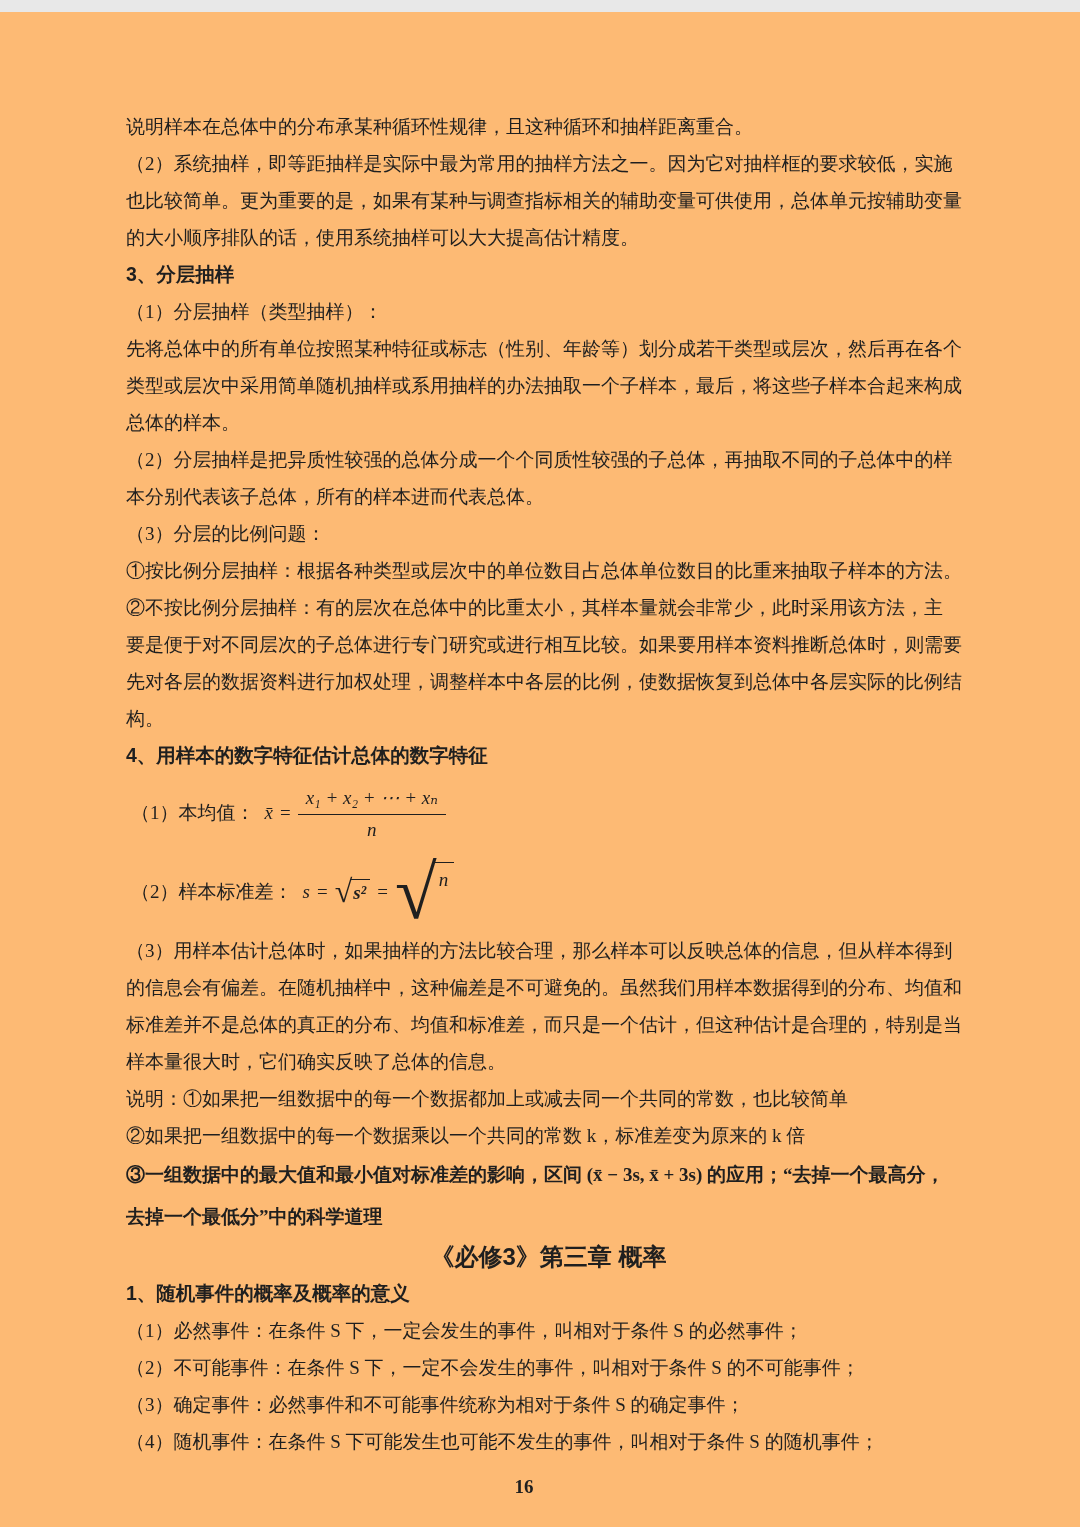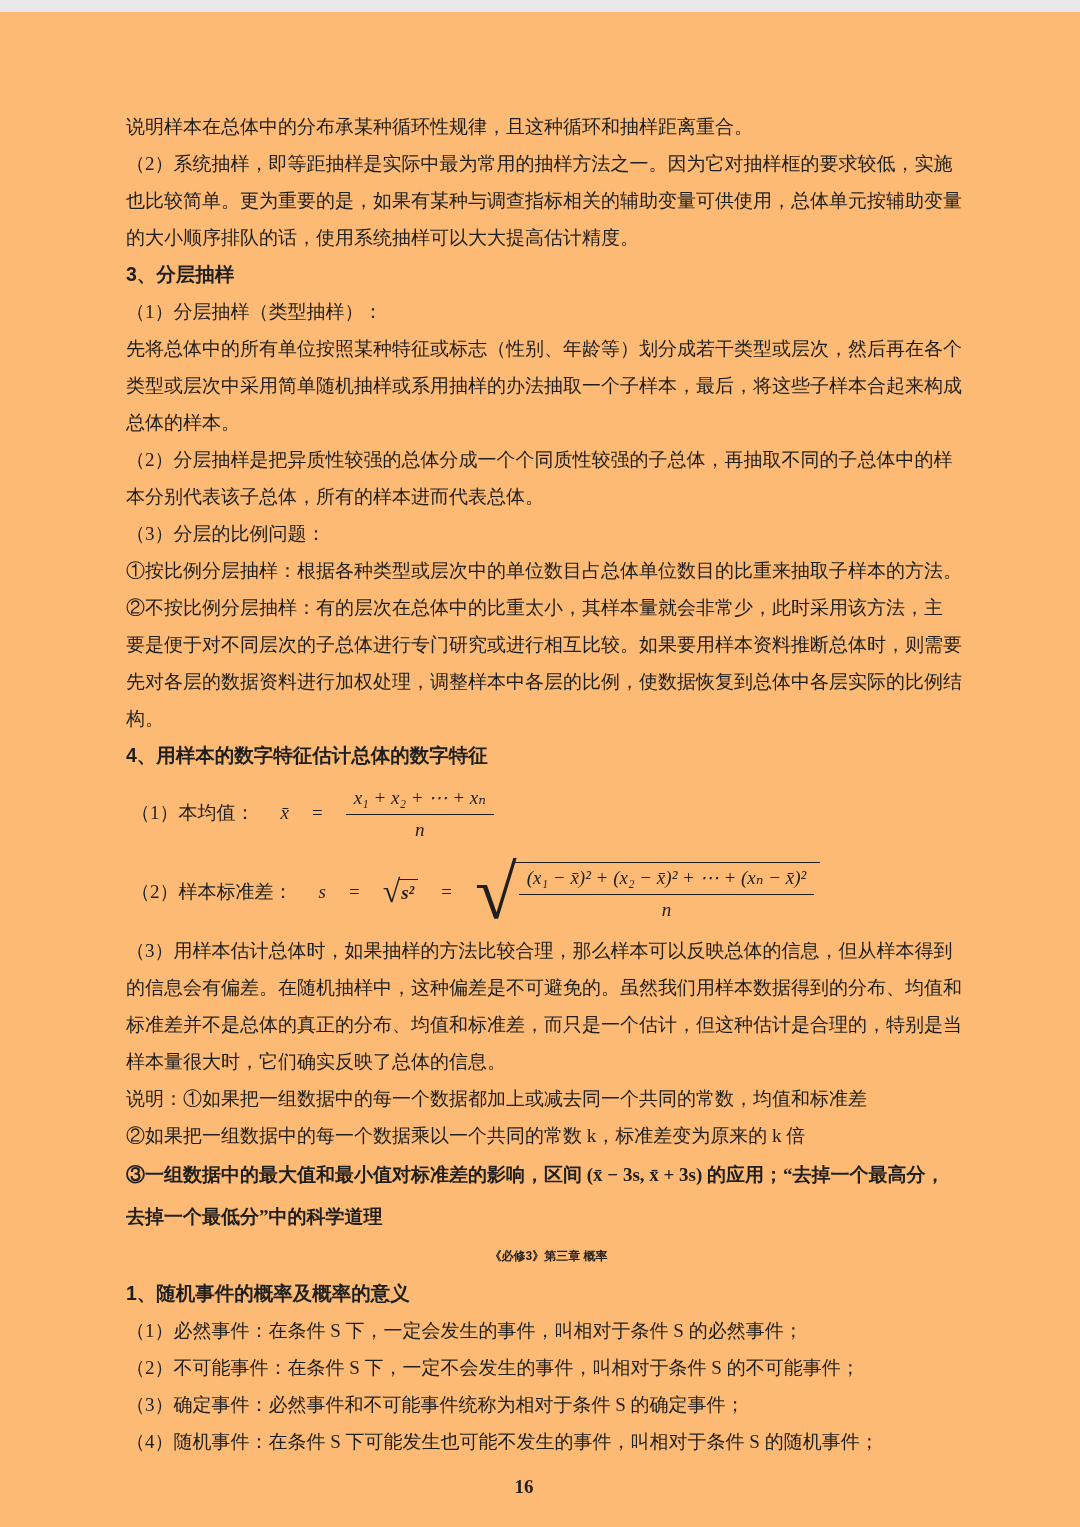--- a/index.html
+++ b/index.html
@@ -26,33 +26,32 @@
     white-space: nowrap;
   }
   .ln.bold {
     font-weight: bold;
     font-size: 19.5px;
     font-family: Liberation Sans, sans-serif;
   }
   .ln.center {
     text-align: center;
     white-space: normal;
-    font-size: 12px;
+    font-size: 24px;
   }
   .ln.tall {
     line-height: 42px;
     min-height: 42px;
     font-weight: bold;
   }
   .formula-row {
     display: flex;
     align-items: center;
     font-size: 19px;
     padding-left: 5px;
-    gap: 16px;
   }
   .formula-row.mean { height: 78px; }
   .formula-row.sd   { height: 80px; }
   .flabel { margin-right: 10px; }
   .eq { margin: 0 7px; font-family: "Liberation Serif", serif; }
   .math {
     font-style: italic;
     font-family: "Liberation Serif", "DejaVu Serif", serif;
   }
   .frac {
@@ -147,33 +146,32 @@
       <span class="eq">=</span>
       <span class="sqrt sm">
         <span class="sym">√</span>
         <span class="body math">s²</span>
       </span>
       <span class="eq">=</span>
       <span class="sqrt lg">
         <span class="sym">√</span>
         <span class="body">
           <span class="frac">
-            <span class="num math">(x₁ − x̄)² + (x₂ − x̄)² + ⋯ + (xₙ − x̄)²</span>
             <span class="den math">n</span>
           </span>
         </span>
       </span>
     </div>
 
     <div>
         <div class="ln">（3）用样本估计总体时，如果抽样的方法比较合理，那么样本可以反映总体的信息，但从样本得到</div>
         <div class="ln">的信息会有偏差。在随机抽样中，这种偏差是不可避免的。虽然我们用样本数据得到的分布、均值和</div>
         <div class="ln">标准差并不是总体的真正的分布、均值和标准差，而只是一个估计，但这种估计是合理的，特别是当</div>
         <div class="ln">样本量很大时，它们确实反映了总体的信息。</div>
-        <div class="ln">说明：①如果把一组数据中的每一个数据都加上或减去同一个共同的常数，均值和标准差</div>
+        <div class="ln">说明：①如果把一组数据中的每一个数据都加上或减去同一个共同的常数，也比较简单</div>
         <div class="ln">②如果把一组数据中的每一个数据乘以一个共同的常数 k，标准差变为原来的 k 倍</div>
         <div class="ln tall">③一组数据中的最大值和最小值对标准差的影响，区间 (x̄ − 3s, x̄ + 3s) 的应用；“去掉一个最高分，</div>
         <div class="ln tall">去掉一个最低分”中的科学道理</div>
         <div class="ln bold center">《必修3》第三章 概率</div>
         <div class="ln bold">1、随机事件的概率及概率的意义</div>
         <div class="ln">（1）必然事件：在条件 S 下，一定会发生的事件，叫相对于条件 S 的必然事件；</div>
         <div class="ln">（2）不可能事件：在条件 S 下，一定不会发生的事件，叫相对于条件 S 的不可能事件；</div>
         <div class="ln">（3）确定事件：必然事件和不可能事件统称为相对于条件 S 的确定事件；</div>
         <div class="ln">（4）随机事件：在条件 S 下可能发生也可能不发生的事件，叫相对于条件 S 的随机事件；</div>
       </div>

